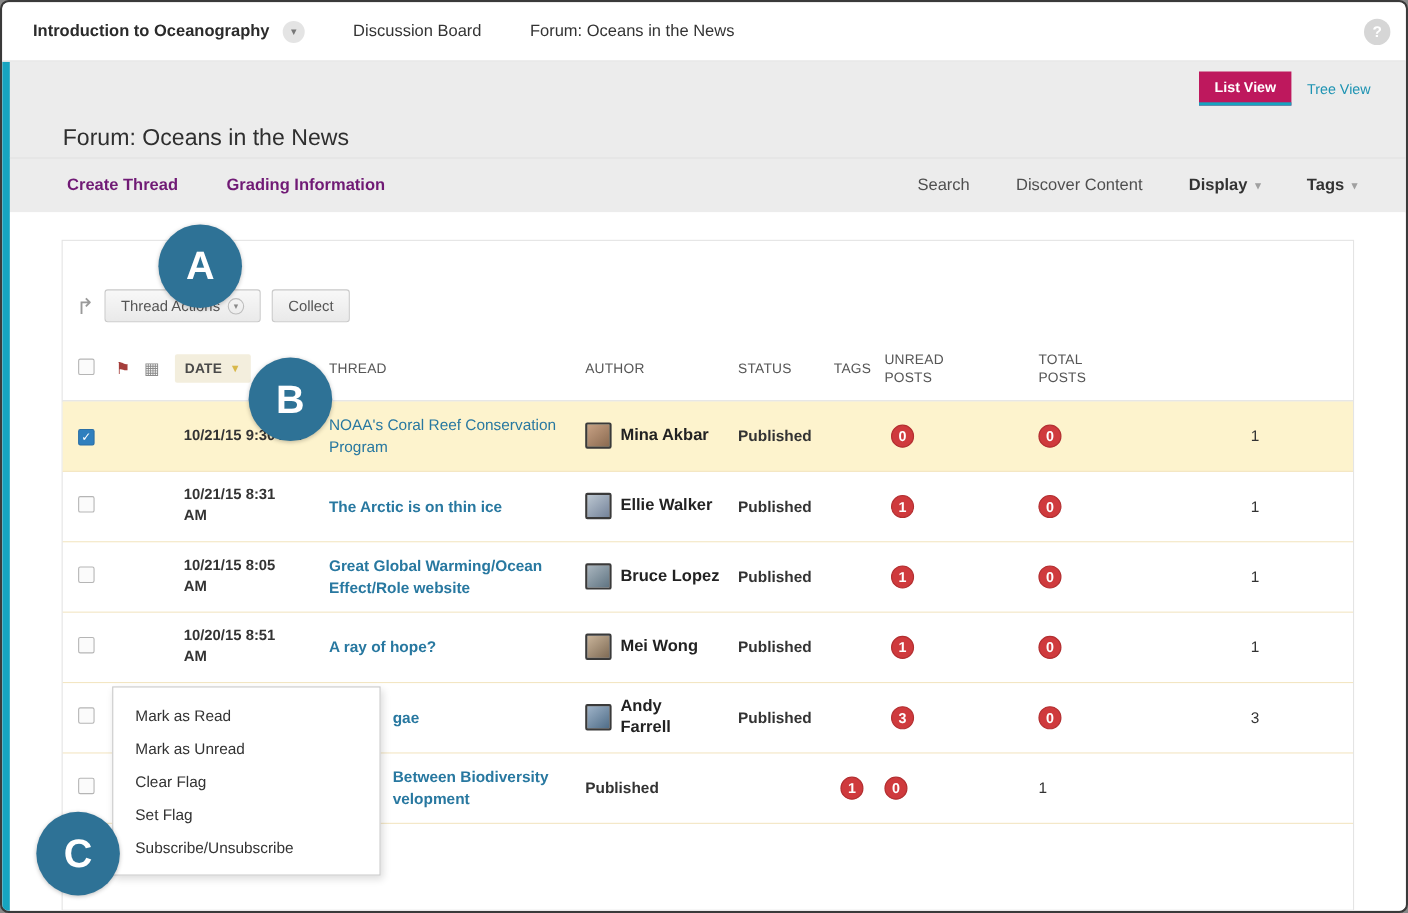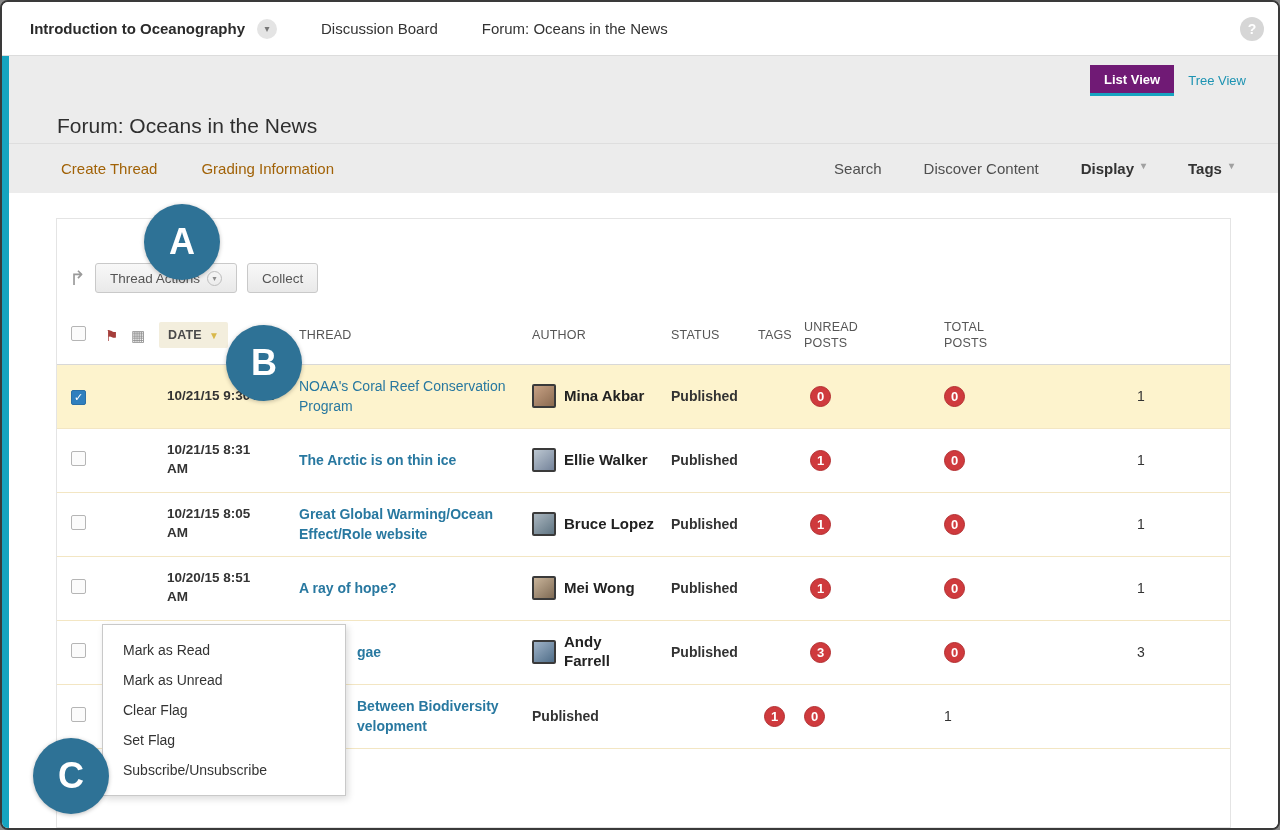--- a/index.html
+++ b/index.html
@@ -27,34 +27,34 @@
     display:flex; align-items:center; justify-content:center; cursor:pointer;
   }
   
   .body-area{
     position:absolute; top:54px; left:0; right:0; bottom:0;
     border-left:7px solid #16a4c0; display:flex; flex-direction:column;
   }
   .band{ background:#ececec; height:108px; position:relative; }
   .view-tabs{ position:absolute; top:9px; right:18px; display:flex; align-items:flex-start; }
   .tab-active{
-    background:#701a75; color:#fff; font-size:13px; font-weight:bold;
+    background:#be185d; color:#fff; font-size:13px; font-weight:bold;
     padding:7px 14px 6px; border-bottom:3px solid #16a4c0; cursor:pointer;
   }
   .tab-link{ color:#1d93b2; font-size:13px; padding:8px 14px; cursor:pointer; }
   .page-title{ font-size:21px; color:#2f2f2f; font-weight:400; padding:58px 0 0 48px; }
   .action-bar{
     background:#ececec; border-top:1px solid #dedede; height:50px; flex:0 0 50px;
     display:flex; align-items:center; padding:0 44px 0 52px; font-size:15px;
   }
   .ab-left{ display:flex; gap:44px; }
-  .ab-link{ color:#a16207; font-weight:400; cursor:pointer; }
+  .ab-link{ color:#701a75; font-weight:700; cursor:pointer; }
   .ab-right{ margin-left:auto; display:flex; gap:42px; align-items:center; }
   .ab-plain{ color:#4f4f4f; cursor:pointer; }
-  .ab-bold{ color:#333; font-weight:bold; cursor:pointer; display:inline-flex; align-items:flex-start; gap:7px; }
+  .ab-bold{ color:#333; font-weight:bold; cursor:pointer; display:inline-flex; align-items:center; gap:7px; }
   .chev{ color:#a0a0a0; font-size:10px; }
   
   .content{ background:#fff; flex:1 1 auto; padding:25px 47px 0 47px; }
   .panel{ border:1px solid #e4e4e4; background:#fff; height:610px; padding-top:44px; }
   .panel-toolbar{ display:flex; align-items:center; padding-left:12px; }
   .arrow-ico{ color:#9a9a9a; font-size:20px; width:26px; text-align:left; }
   .btn{
     display:inline-flex; align-items:center; gap:7px;
     background:linear-gradient(#f8f8f8,#e9e9e9); border:1px solid #c9c9c9; border-radius:3px;
     color:#555; font-size:13.5px; padding:6px 14px; margin-right:10px; cursor:pointer;

